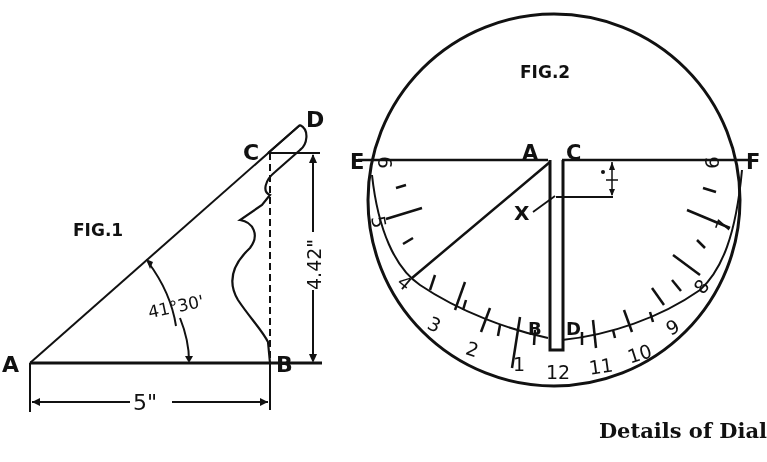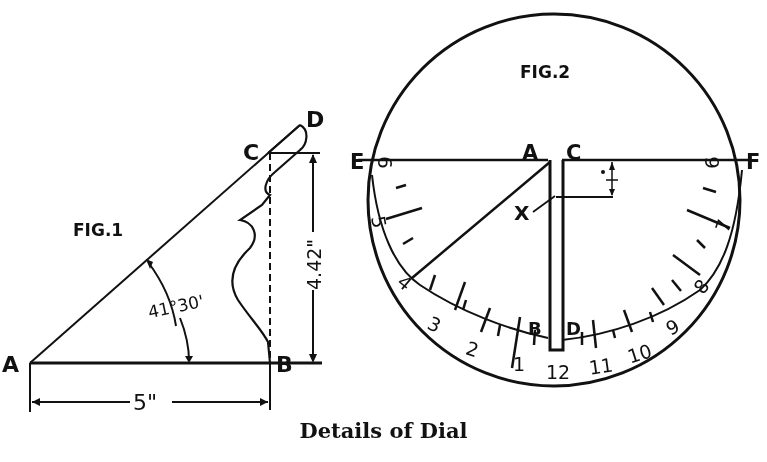--- a/index.html
+++ b/index.html
@@ -2,21 +2,21 @@
 <html><head>
 <meta charset="utf-8">
 <style>
   html, body { margin: 0; padding: 0; background: #ffffff; }
   body { width: 767px; height: 462px; position: relative; overflow: hidden; }
   svg { position: absolute; left: 0; top: 0; }
   .lbl { font-family: "DejaVu Sans", sans-serif; font-weight: bold; fill: #111; }
   .fig { font-family: "DejaVu Sans", sans-serif; font-weight: bold; fill: #111; }
   .num { font-family: "DejaVu Sans", sans-serif; fill: #111; }
   .caption {
-    position: absolute; left: 0; width: 767px; top: 418px; text-align: center;
+    position: absolute; left: 0; width: 767px; top: 418px; text-align: right;
     font-family: "DejaVu Serif", serif; font-weight: bold; font-size: 21px; color: #111;
   }
   .stroke { stroke: #111; fill: none; }
 </style>
 </head>
 <body>
 
 <svg width="767" height="462" viewBox="0 0 767 462">
 
   <g>

